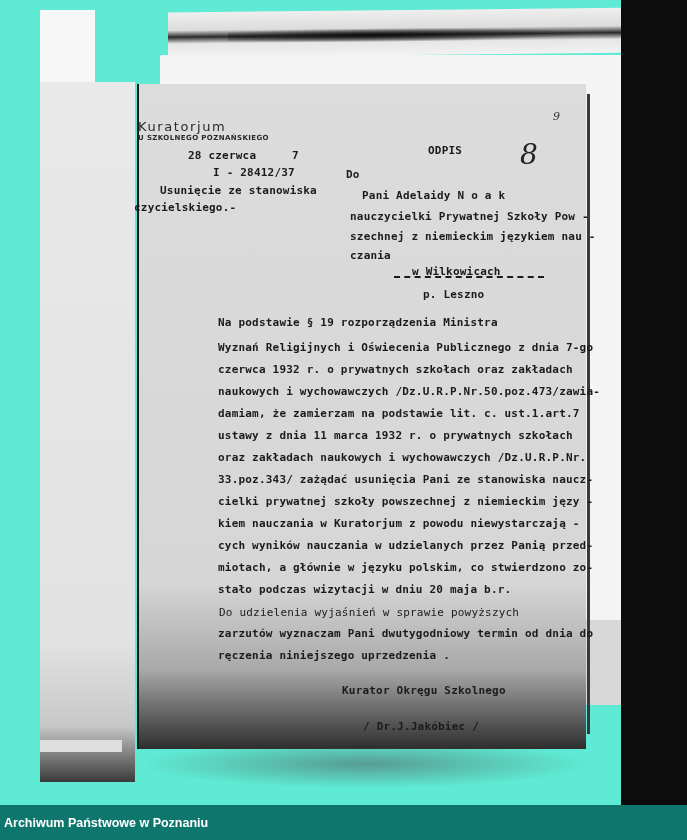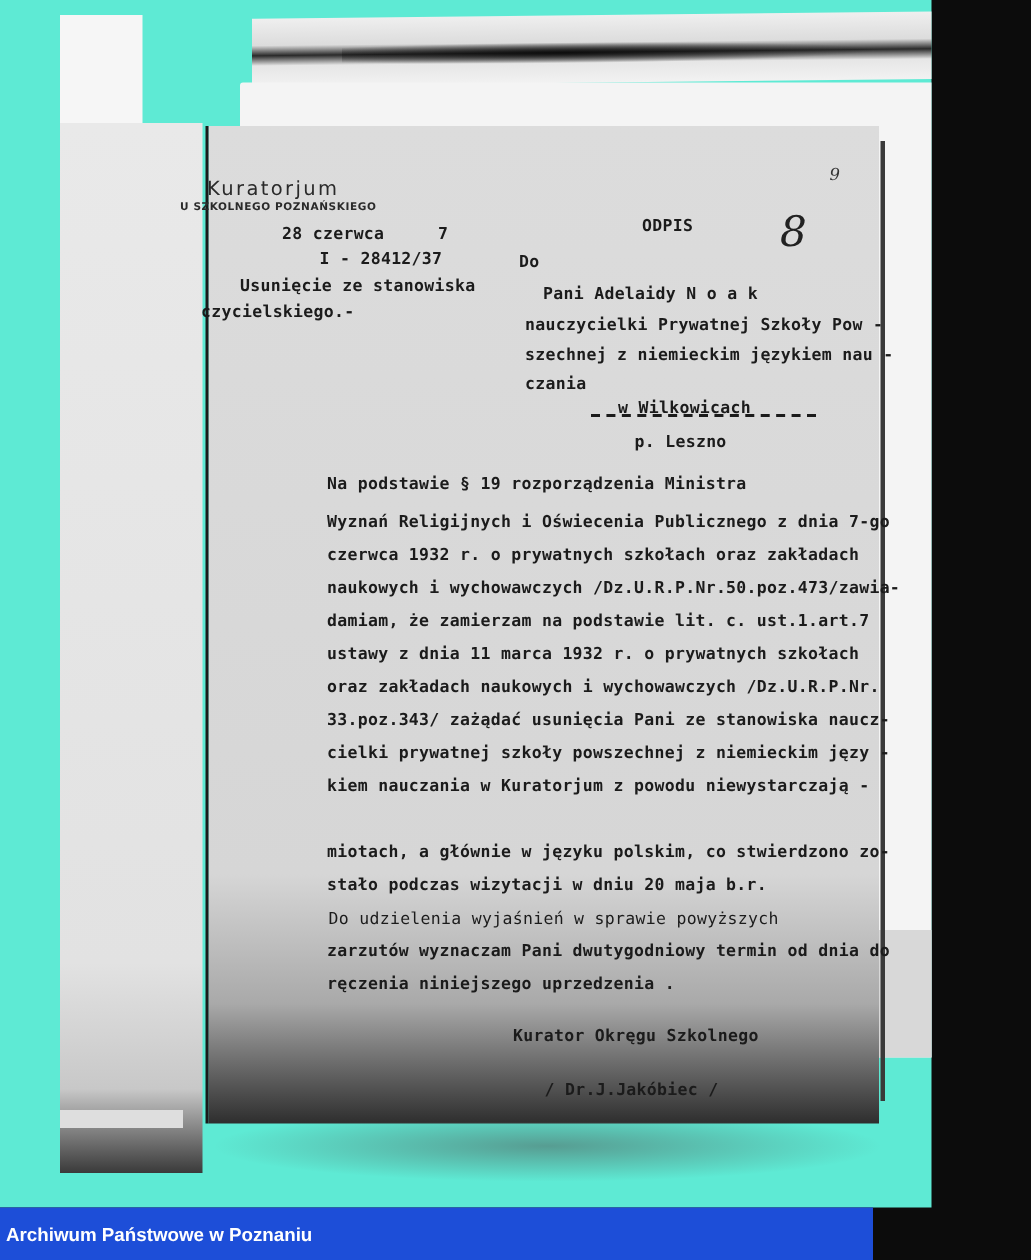--- a/index.html
+++ b/index.html
@@ -44,39 +44,39 @@
     position:absolute; left:140px; top:748px; width:450px; height:40px;
     background:radial-gradient(ellipse at 50% 40%, rgba(80,80,80,0.5), rgba(0,0,0,0) 70%);
   }
   .right-stub {
     position:absolute; left:585px; top:620px; width:52px; height:85px; background:#d8d8d8;
   }
 
   
   .t { position:absolute; color:#1b1b1b; white-space:nowrap; font-weight:bold; letter-spacing:0.2px; }
   .hdr1 { left:138px; top:119px; font-family:"DejaVu Sans", sans-serif; font-weight:normal; font-size:13px; letter-spacing:1.6px; color:#2a2a2a; }
-  .hdr2 { left:120px; top:134px; font-family:"DejaVu Sans", sans-serif; font-size:7px; letter-spacing:0.4px; color:#2a2a2a; }
+  .hdr2 { left:138px; top:134px; font-family:"DejaVu Sans", sans-serif; font-size:7px; letter-spacing:0.4px; color:#2a2a2a; }
   .date { left:188px; top:149px; font-size:11px; }
   .date-num { left:292px; top:149px; font-size:11px; }
   .ref { left:213px; top:166px; font-size:11px; }
   .subj1 { left:160px; top:184px; font-size:11px; }
   .subj2 { left:134px; top:201px; font-size:11px;text-align:center; }
   .odpis { left:428px; top:144px; font-size:11px; }
   .do { left:346px; top:168px; font-size:11px; }
   .hand8 { left:520px; top:138px; font-family:"DejaVu Serif", serif; font-weight:normal; font-size:28px; font-style:italic; color:#222; }
   .hand9 { left:553px; top:110px; font-family:"DejaVu Serif", serif; font-weight:normal; font-size:11px; font-style:italic; color:#333; }
   .addr { left:350px; font-size:11px; }
   .place { left:412px; top:265px; font-size:11px; }
   .dash { left:394px; top:276px; width:150px; height:0; border-top:2px dashed #1b1b1b; }
   .post { left:423px; top:288px; font-size:11px; }
   .body { left:218px; font-size:11px; }
   .sign1 { left:342px; top:660px; font-size:11px; }
   .sign2 { left:363px; top:697px; font-size:11px; }
   .footer {
-    position:absolute; left:0; top:805px; width:572px; height:35px; background:#1d4ed8;padding-left:10px;
+    position:absolute; left:0; top:805px; width:687px; height:35px; background:#0f766e;
   }
   .footer span {
     position:absolute; left:4px; top:11px; color:#ffffff; font-family:"Liberation Sans", sans-serif;
     font-weight:bold; font-size:12.5px;
   }
 </style>
 </head>
 <body>
 
 <div class="scan">
@@ -115,20 +115,21 @@
   <pre class="t body" style="top:316px;margin:0;font:inherit;font-weight:bold;font-size:11px">         Na podstawie § 19 rozporządzenia Ministra</pre>
   <div class="t body" style="top:341px">Wyznań Religijnych i Oświecenia Publicznego z dnia 7-go</div>
   <div class="t body" style="top:363px">czerwca 1932 r. o prywatnych szkołach oraz zakładach</div>
   <div class="t body" style="top:385px">naukowych i wychowawczych /Dz.U.R.P.Nr.50.poz.473/zawia-</div>
   <div class="t body" style="top:407px">damiam, że zamierzam na podstawie lit. c. ust.1.art.7</div>
   <div class="t body" style="top:429px">ustawy z dnia 11 marca 1932 r. o prywatnych szkołach</div>
   <div class="t body" style="top:451px">oraz zakładach naukowych i wychowawczych /Dz.U.R.P.Nr.</div>
   <div class="t body" style="top:473px">33.poz.343/ zażądać usunięcia Pani ze stanowiska naucz-</div>
   <div class="t body" style="top:495px">cielki prywatnej szkoły powszechnej z niemieckim języ -</div>
   <div class="t body" style="top:517px">kiem nauczania w Kuratorjum z powodu niewystarczają -</div>
+  <div class="t body" style="top:539px">cych wyników nauczania w udzielanych przez Panią przed-</div>
   <div class="t body" style="top:561px">miotach, a głównie w języku polskim, co stwierdzono zo-</div>
   <div class="t body" style="top:583px">stało podczas wizytacji w dniu 20 maja b.r.</div>
   <pre class="t body" style="top:605px;margin:1px;font:inherit;font-weight:normal;font-size:11px">         Do udzielenia wyjaśnień w sprawie powyższych</pre>
   <div class="t body" style="top:627px">zarzutów wyznaczam Pani dwutygodniowy termin od dnia do</div>
   <div class="t body" style="top:649px">ręczenia niniejszego uprzedzenia .</div>
 
   <div class="t sign1" style="top:684px">Kurator Okręgu Szkolnego</div>
   <div class="t sign2" style="top:720px">/ Dr.J.Jakóbiec /</div>
 </div>
 

